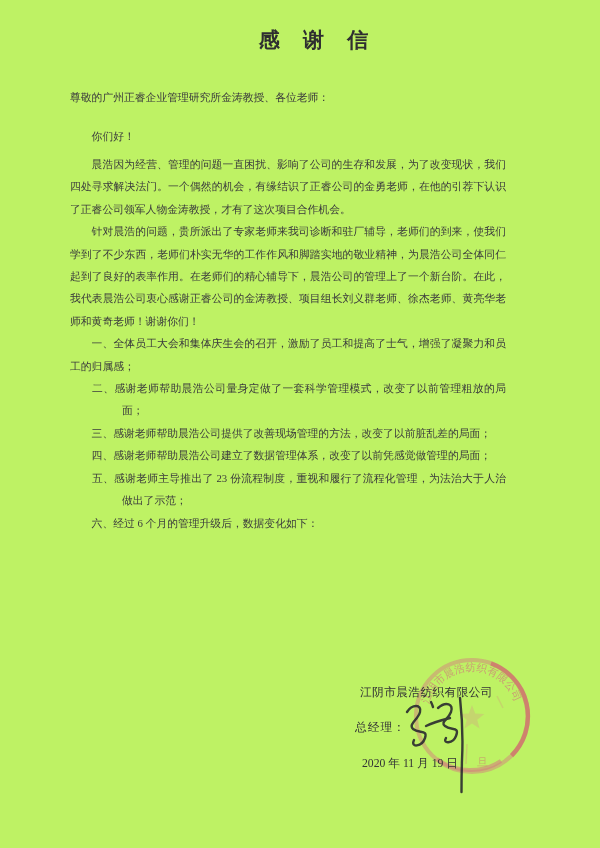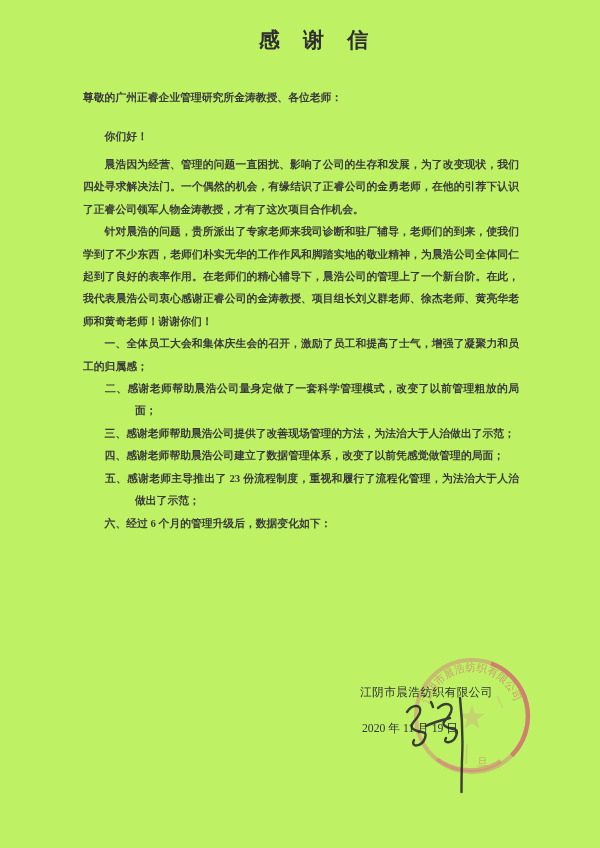--- a/index.html
+++ b/index.html
@@ -17,26 +17,25 @@
     text-align:center;
     transform:translateX(18px);
     font-size:21px;
     line-height:27px;
     font-weight:700;
     letter-spacing:9px;
     color:#2e2e30;
   }
   .content{
     position:absolute;
-    left:83px;top:54px;
+    left:70px;top:54px;
     width:436px;
     font-size:10.8px;
     line-height:22.4px;
     text-align:justify;
-    font-weight:bold;
   }
   .salutation{margin-top:36px;line-height:15px;}
   .greeting{margin-top:24px;line-height:15px;text-indent:2em;}
   .paragraphs{margin-top:9px;}
   .para{text-indent:2em;margin:0;}
   .list{margin:0;}
   .list-item{text-indent:2em;margin:0;}
   .list-item.hang{padding-left:52px;text-indent:-30px;width:384px;}
   .sub-item{text-indent:1.6em;margin:0;}
   
@@ -62,21 +61,21 @@
     <div class="greeting">你们好！</div>
 
     <div class="paragraphs">
       <p class="para">晨浩因为经营、管理的问题一直困扰、影响了公司的生存和发展，为了改变现状，我们四处寻求解决法门。一个偶然的机会，有缘结识了正睿公司的金勇老师，在他的引荐下认识了正睿公司领军人物金涛教授，才有了这次项目合作机会。</p>
       <p class="para">针对晨浩的问题，贵所派出了专家老师来我司诊断和驻厂辅导，老师们的到来，使我们学到了不少东西，老师们朴实无华的工作作风和脚踏实地的敬业精神，为晨浩公司全体同仁起到了良好的表率作用。在老师们的精心辅导下，晨浩公司的管理上了一个新台阶。在此，我代表晨浩公司衷心感谢正睿公司的金涛教授、项目组长刘义群老师、徐杰老师、黄亮华老师和黄奇老师！谢谢你们！</p>
     </div>
 
     <div class="list">
       <div class="list-item">一、全体员工大会和集体庆生会的召开，激励了员工和提高了士气，增强了凝聚力和员工的归属感；</div>
       <div class="list-item hang">二、感谢老师帮助晨浩公司量身定做了一套科学管理模式，改变了以前管理粗放的局面；</div>
-      <div class="list-item">三、感谢老师帮助晨浩公司提供了改善现场管理的方法，为法治大于人治做出了示范；</div>
+      <div class="list-item">三、感谢老师帮助晨浩公司提供了改善现场管理的方法，改变了以前脏乱差的局面；</div>
       <div class="list-item">四、感谢老师帮助晨浩公司建立了数据管理体系，改变了以前凭感觉做管理的局面；</div>
       <div class="list-item hang">五、感谢老师主导推出了 23 份流程制度，重视和履行了流程化管理，为法治大于人治做出了示范；</div>
       <div class="list-item">六、经过 6 个月的管理升级后，数据变化如下：</div>
     </div>
 
   </div>
 
   <svg class="stamp-svg" width="150" height="160" viewBox="0 0 150 160">
     <defs>
       <path id="sealArc" d="M31.5 68.4 A45 45 0 0 1 118.5 68.4" fill="none"></path>
@@ -88,20 +87,21 @@
       <textPath href="#sealArc">江阴市晨浩纺织有限公司</textPath>
     </text>
     <polygon opacity="0.28" fill="#d98b87" points="75,69 78.2,77.6 87.4,78 80.2,83.7 82.6,92.5 75,87.5 67.4,92.5 69.8,83.7 62.6,78 71.8,77.6"></polygon>
     <text x="80" y="130" font-size="11" fill="#cb7370" opacity="0.5" font-family="Liberation Serif, DejaVu Serif, serif">旦</text>
     <line x1="70" y1="108" x2="69" y2="128" stroke="#d4817d" stroke-width="1.5" opacity="0.3"></line>
     <line x1="100" y1="60" x2="106" y2="72" stroke="#d4817d" stroke-width="1.5" opacity="0.25"></line>
   </svg>
 
   <div class="sig-block">
     <div class="sig-company">江阴市晨浩纺织有限公司</div>
+    <div class="sig-role">总经理：</div>
     <div class="sig-date">2020 年 11 月 19 日</div>
   </div>
 
   <svg class="signature-svg" width="90" height="105" viewBox="0 0 90 105">
     <g fill="none" stroke="#26262e" stroke-width="2.4" stroke-linecap="round" stroke-linejoin="round" opacity="0.88">
       <path d="M9 20 C14 12 24 12 22 20 C20 28 10 32 15 37 C21 42 30 37 27 46 C24 55 12 56 16 48"></path>
       <path d="M40 16 C48 9 56 12 53 20 C50 28 42 30 47 34 C53 39 62 34 58 44 C55 52 44 52 48 46"></path>
       <path d="M28 34 C36 30 44 28 52 26"></path>
       <path d="M62 6 C64 24 65 48 64 68 C63.5 82 63.5 92 63.5 100"></path>
       <path d="M33 10 C34 12 34.5 13.5 35 15"></path>

